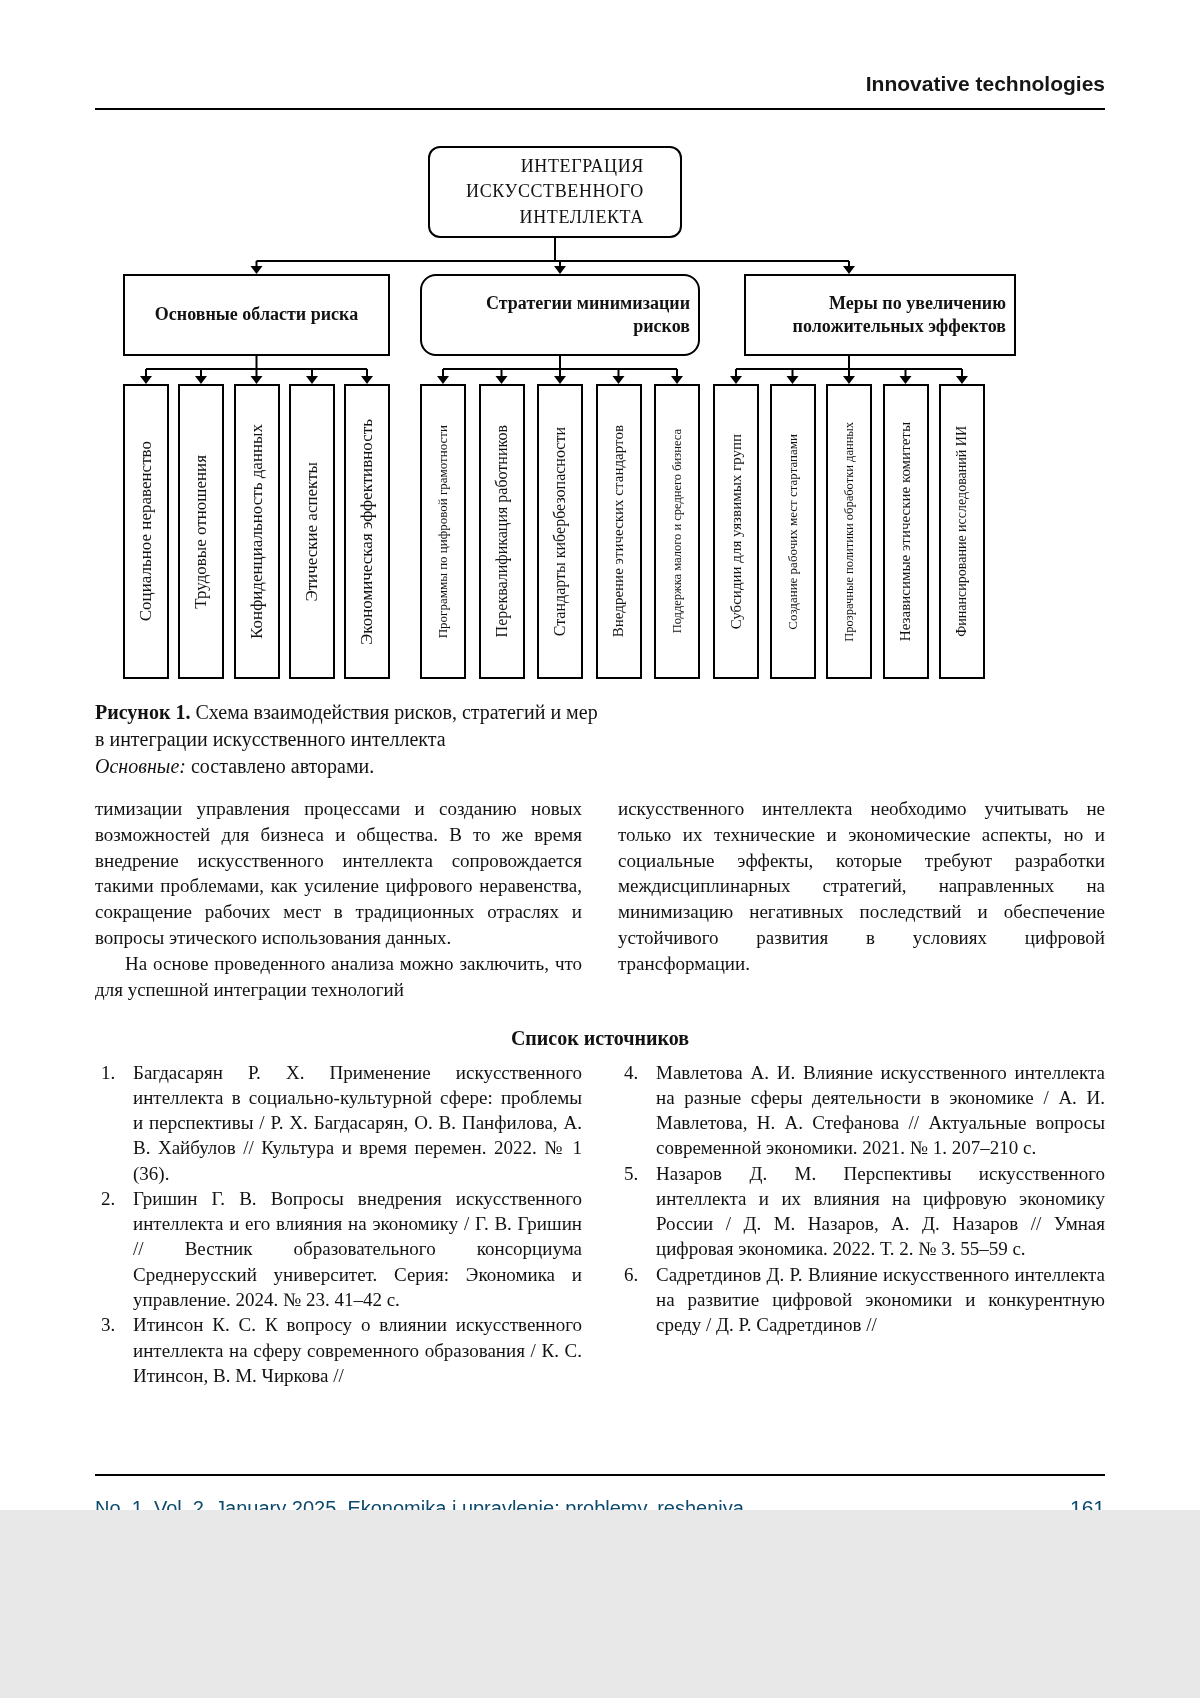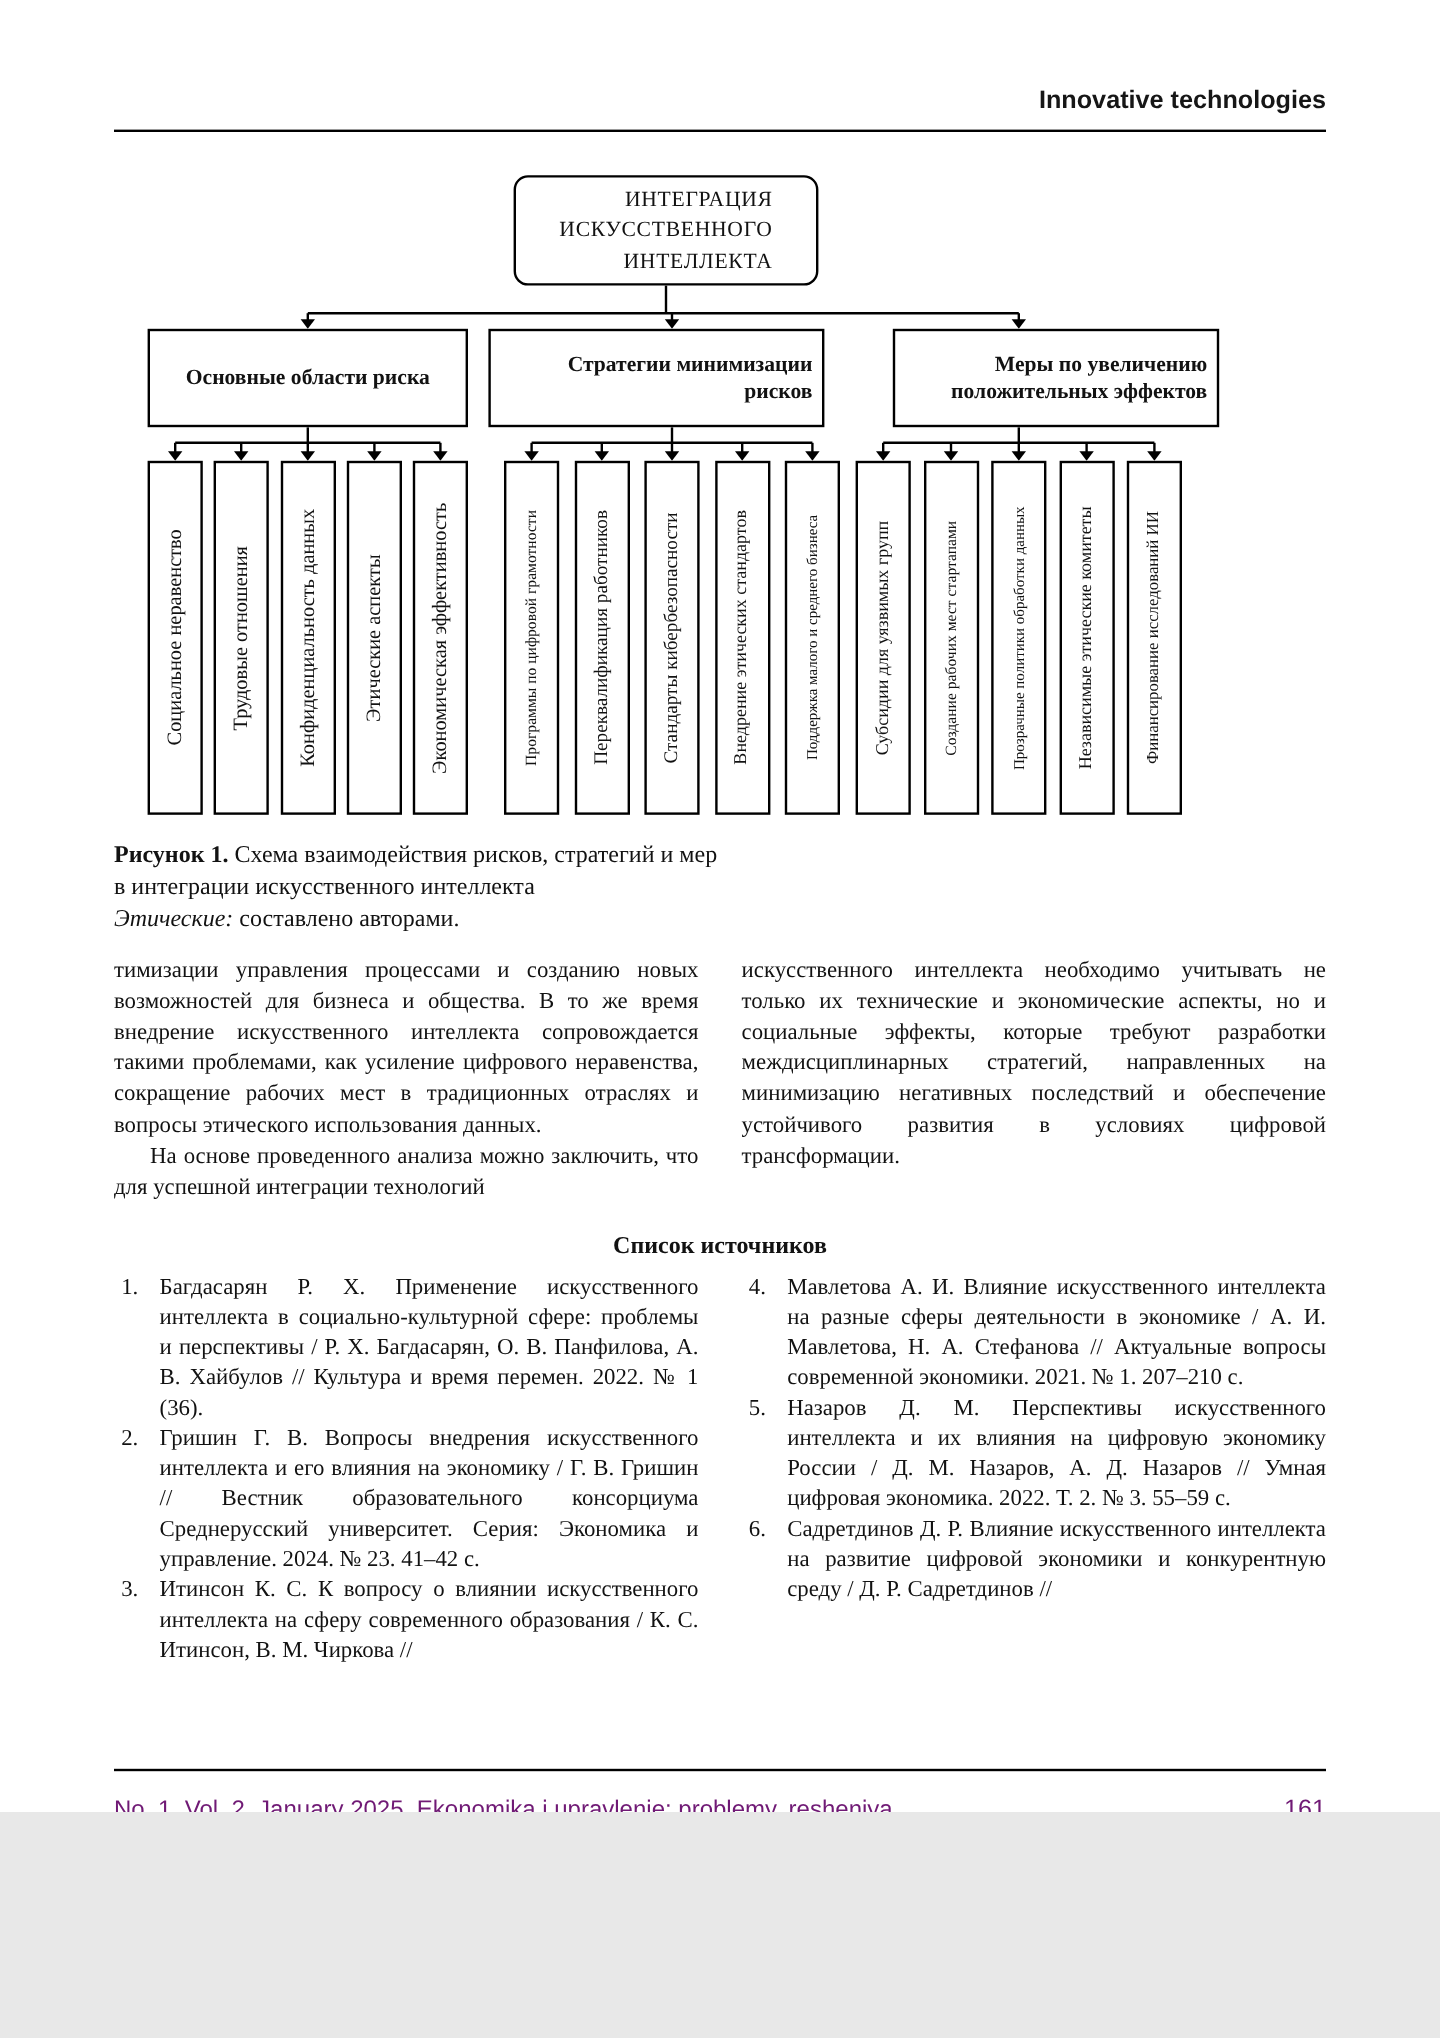--- a/index.html
+++ b/index.html
@@ -22,21 +22,21 @@
 
   
   .diagram{position:relative;height:545px;margin-top:28px;}
   .connectors{position:absolute;left:0;top:0;width:1010px;height:545px;}
   .box{position:absolute;border:2px solid #000;background:#fff;box-sizing:border-box;
     display:flex;align-items:center;justify-content:center;text-align:right;}
   .root-box{left:333px;top:8px;width:254px;height:92px;border-radius:12px;
     font-size:18px;letter-spacing:0.6px;line-height:1.4;white-space:pre-line;}
   .cat{top:136px;height:82px;font-weight:bold;font-size:18px;line-height:1.3;padding:0 8px;}
   .cat1{left:28px;width:267px;}
-  .cat2{left:312px;width:280px;}
+  .cat2{left:325px;width:280px;border-radius:16px;}
   .cat3{left:618px;width:272px;margin-left:31px;}
   .child-row{position:absolute;top:246px;height:295px;display:flex;justify-content:space-between;}
   .row1{left:28px;width:267px;}
   .row2{left:325px;width:280px;}
   .row3{left:618px;width:272px;}
   .child{width:46px;height:295px;border:2px solid #000;box-sizing:border-box;background:#fff;
     display:flex;align-items:center;justify-content:center;padding:4px 0;}
   .vtext{writing-mode:vertical-rl;transform:rotate(180deg);white-space:nowrap;text-align:center;}
   .fz17{font-size:17px;} .fz16{font-size:16px;} .fz15{font-size:15px;}
   .fz14{font-size:14px;} .fz13{font-size:13px;} .fz12{font-size:12.5px;}
@@ -57,21 +57,21 @@
   .refs{display:flex;gap:36px;margin-top:10px;font-size:19px;line-height:1.33;}
   .ref-col{flex:1;min-width:0;}
   .ref-item{display:flex;align-items:flex-start;}
   .ref-num{flex:0 0 38px;width:38px;padding-left:6px;box-sizing:border-box;}
   .ref-text{flex:1;text-align:justify;min-width:0;}
 
   
   .footer-rule{position:absolute;left:95px;right:95px;top:1474px;height:2px;background:#000;}
   .footer{position:absolute;left:95px;right:95px;top:1496px;
     display:flex;justify-content:space-between;align-items:baseline;
-    font-family:"Liberation Sans", sans-serif;font-size:20px;color:#701a75;}
+    font-family:"Liberation Sans", sans-serif;font-size:20px;color:#0c4a6e;}
   .footer .pageno{font-size:21px;}
 </style>
 </head>
 <body>
 
 <div class="page">
   <div class="content">
 
     <div class="header">
       <span>Innovative technologies</span>
@@ -205,21 +205,21 @@
 
     <div class="caption">
       <div>
         <span class="b">Рисунок 1.</span>
         <span>Схема взаимодействия рисков, стратегий и мер</span>
       </div>
       <div>
         <span>в интеграции искусственного интеллекта</span>
       </div>
       <div>
-        <span class="i">Этические:</span>
+        <span class="i">Основные:</span>
         <span>составлено авторами.</span>
       </div>
     </div>
 
     <div class="bodycols">
       <div class="col">
         <p>тимизации управления процессами и созданию новых возможностей для бизнеса и общества. В то же время внедрение искусственного интеллекта сопровождается такими проблемами, как усиление цифрового неравенства, сокращение рабочих мест в традиционных отраслях и вопросы этического использования данных.</p>
         <p class="ind">На основе проведенного анализа можно заключить, что для успешной интеграции технологий</p>
       </div>
       <div class="col">

